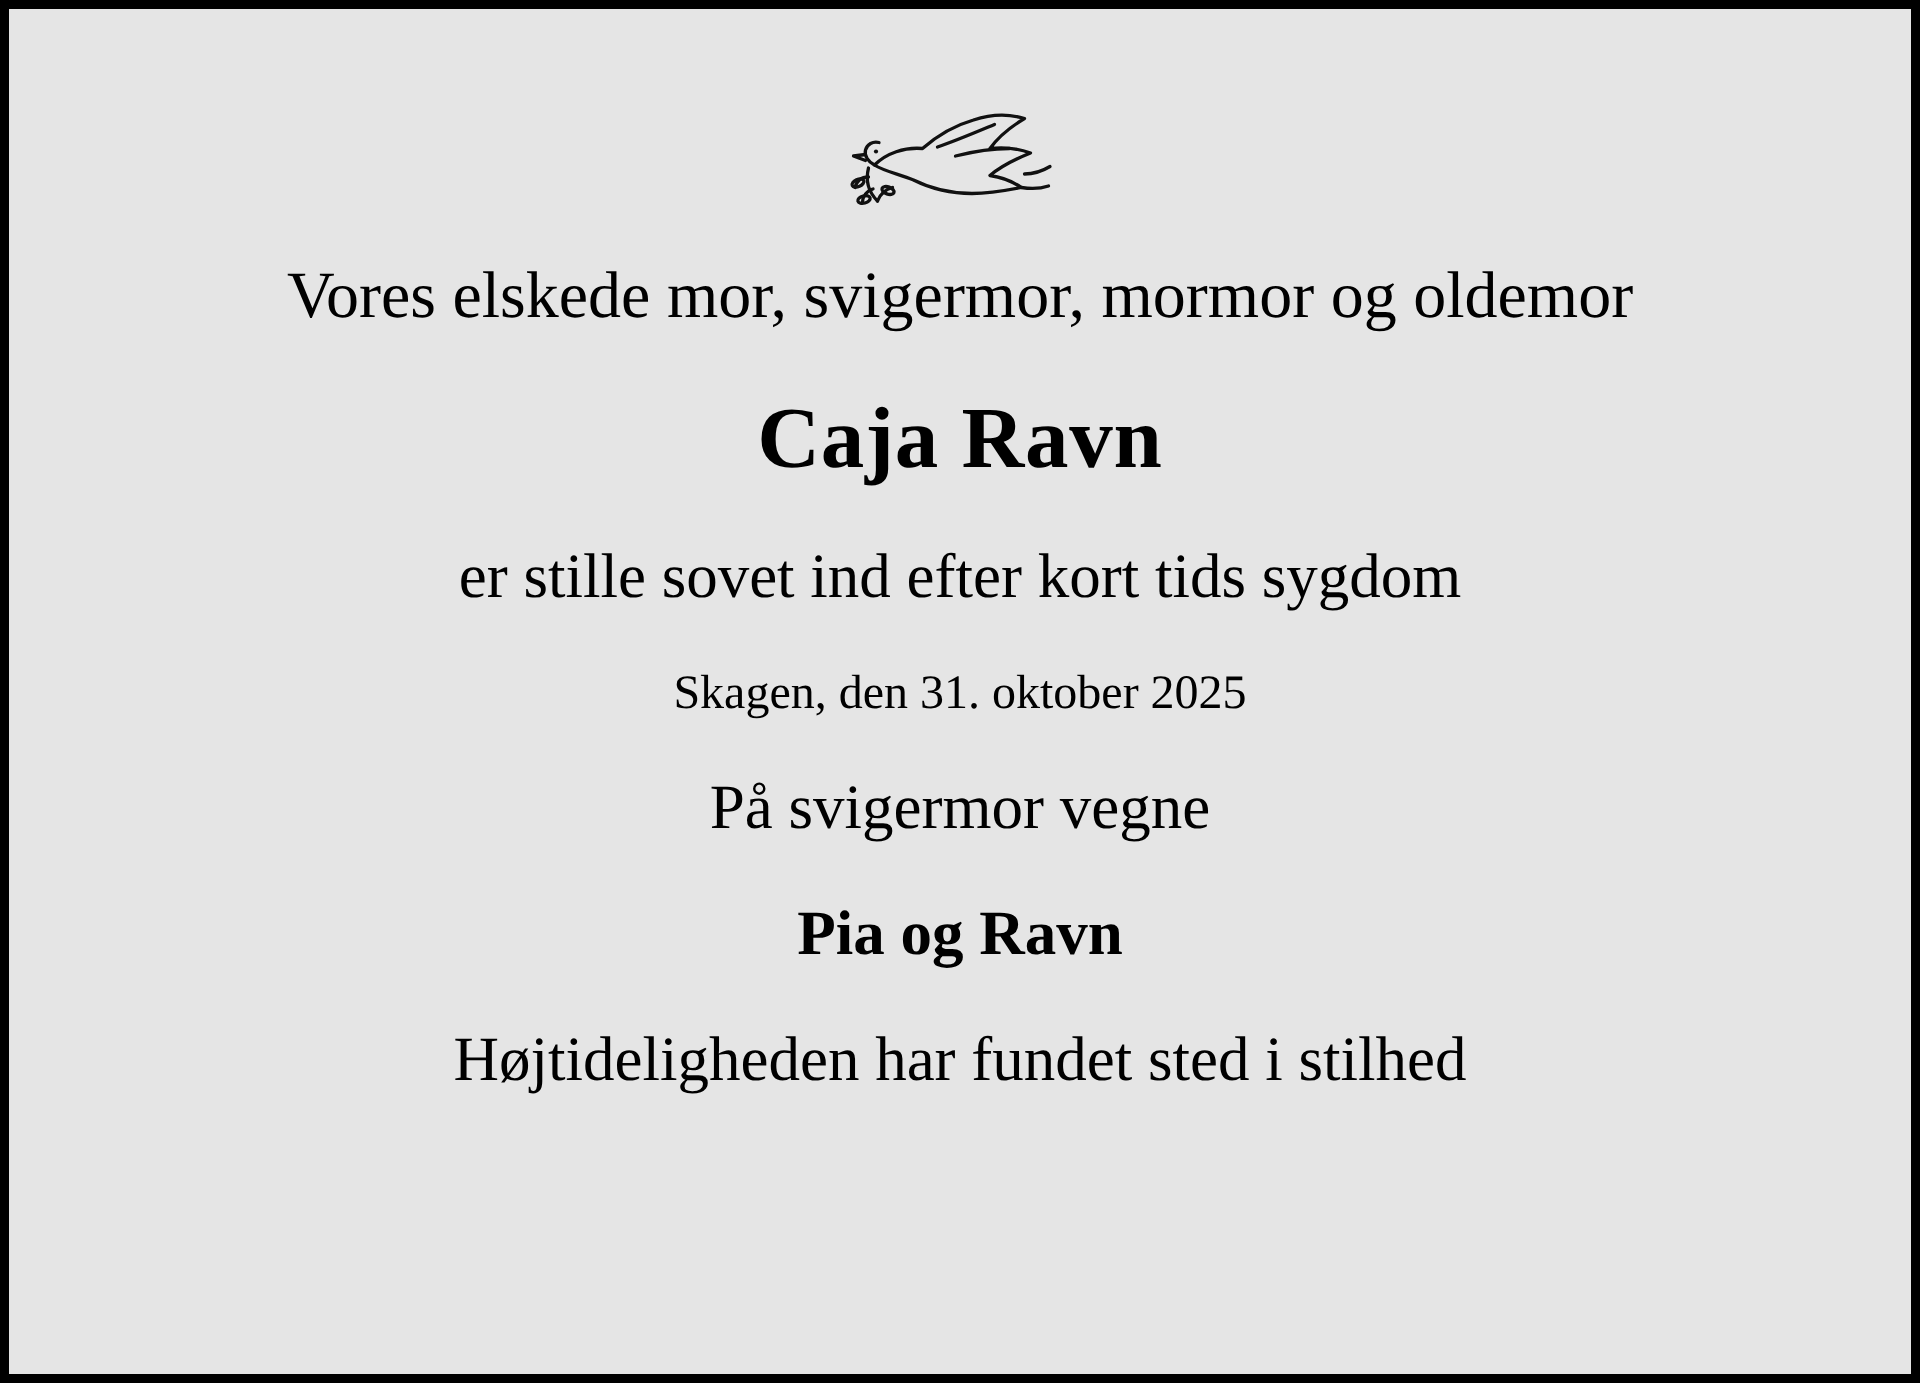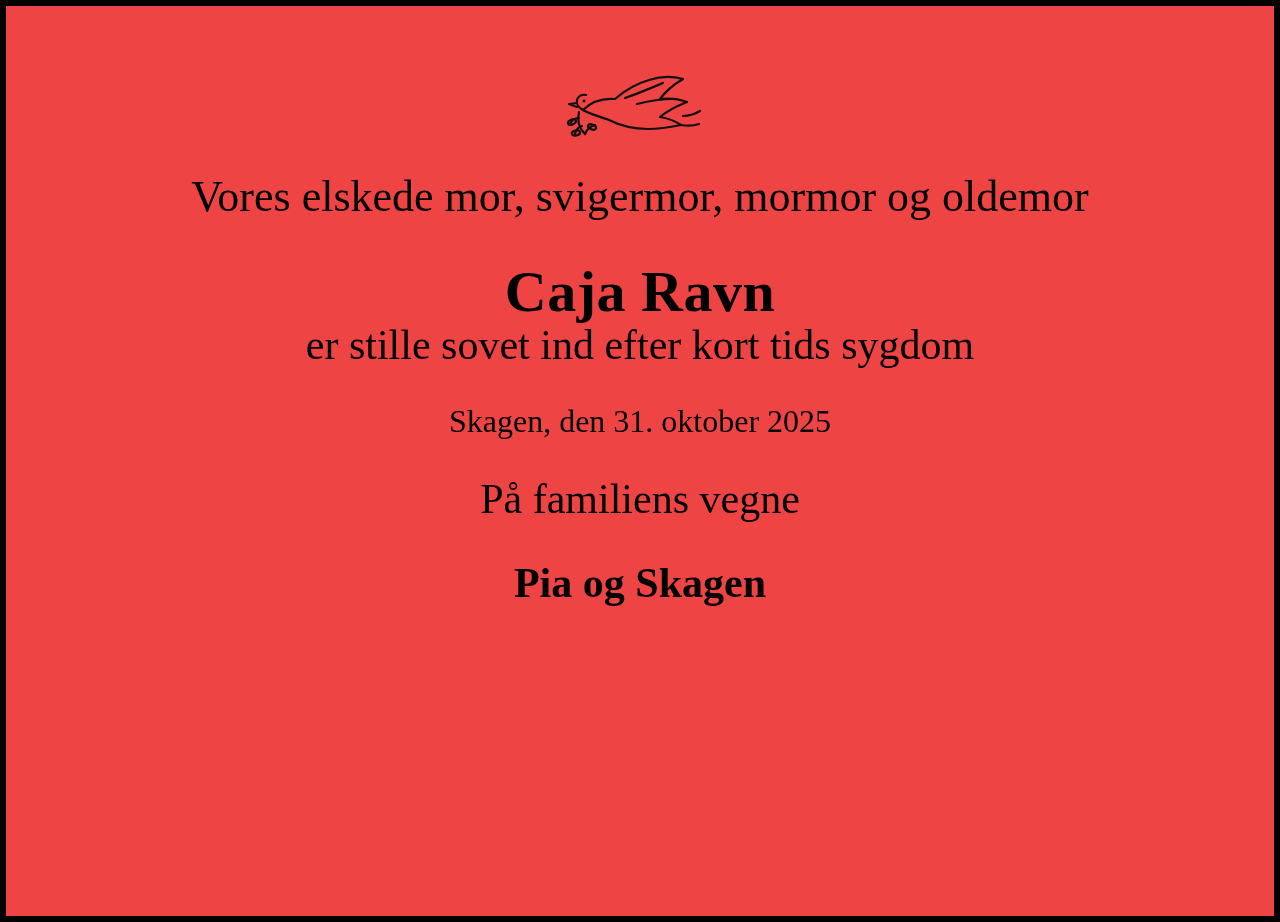--- a/index.html
+++ b/index.html
@@ -13,21 +13,21 @@
     font-family: "Liberation Serif", serif;
     color: #000000;
     overflow: hidden;
   }
 
   .notice {
     box-sizing: border-box;
     width: 1280px;
     height: 922px;
     border: 6px solid #000000;
-    background: #ef4444;
+    background: #e5e5e5;
     display: flex;
     flex-direction: column;
     align-items: center;
     padding-top: 44px;
   }
 
   .dove-wrap {
     width: 160px;
     height: 108px;
     display: flex;
@@ -57,20 +57,21 @@
     margin-top: 42px;
   }
 
   .l-born {
     font-size: 42px;
     margin-top: 38px;
   }
 
   .l-death {
     font-size: 42px;
+    margin-top: 40px;
   }
 
   .l-place {
     font-size: 32px;
     margin-top: 38px;
   }
 
   .l-behalf {
     font-size: 42px;
     margin-top: 38px;
@@ -119,18 +120,19 @@
 
   <div class="line l-intro">Vores elskede mor, svigermor, mormor og oldemor</div>
 
   <div class="line l-name">Caja Ravn</div>
 
 
   <div class="line l-death">er stille sovet ind efter kort tids sygdom</div>
 
   <div class="line l-place">Skagen, den 31. oktober 2025</div>
 
-  <div class="line l-behalf">På familiens vegne</div>
+  <div class="line l-behalf">På svigermor vegne</div>
 
-  <div class="line l-signers">Pia og Skagen</div>
+  <div class="line l-signers">Pia og Ravn</div>
 
+  <div class="line l-ceremony">Højtideligheden har fundet sted i stilhed</div>
 
 </div>
 
 </body></html>

